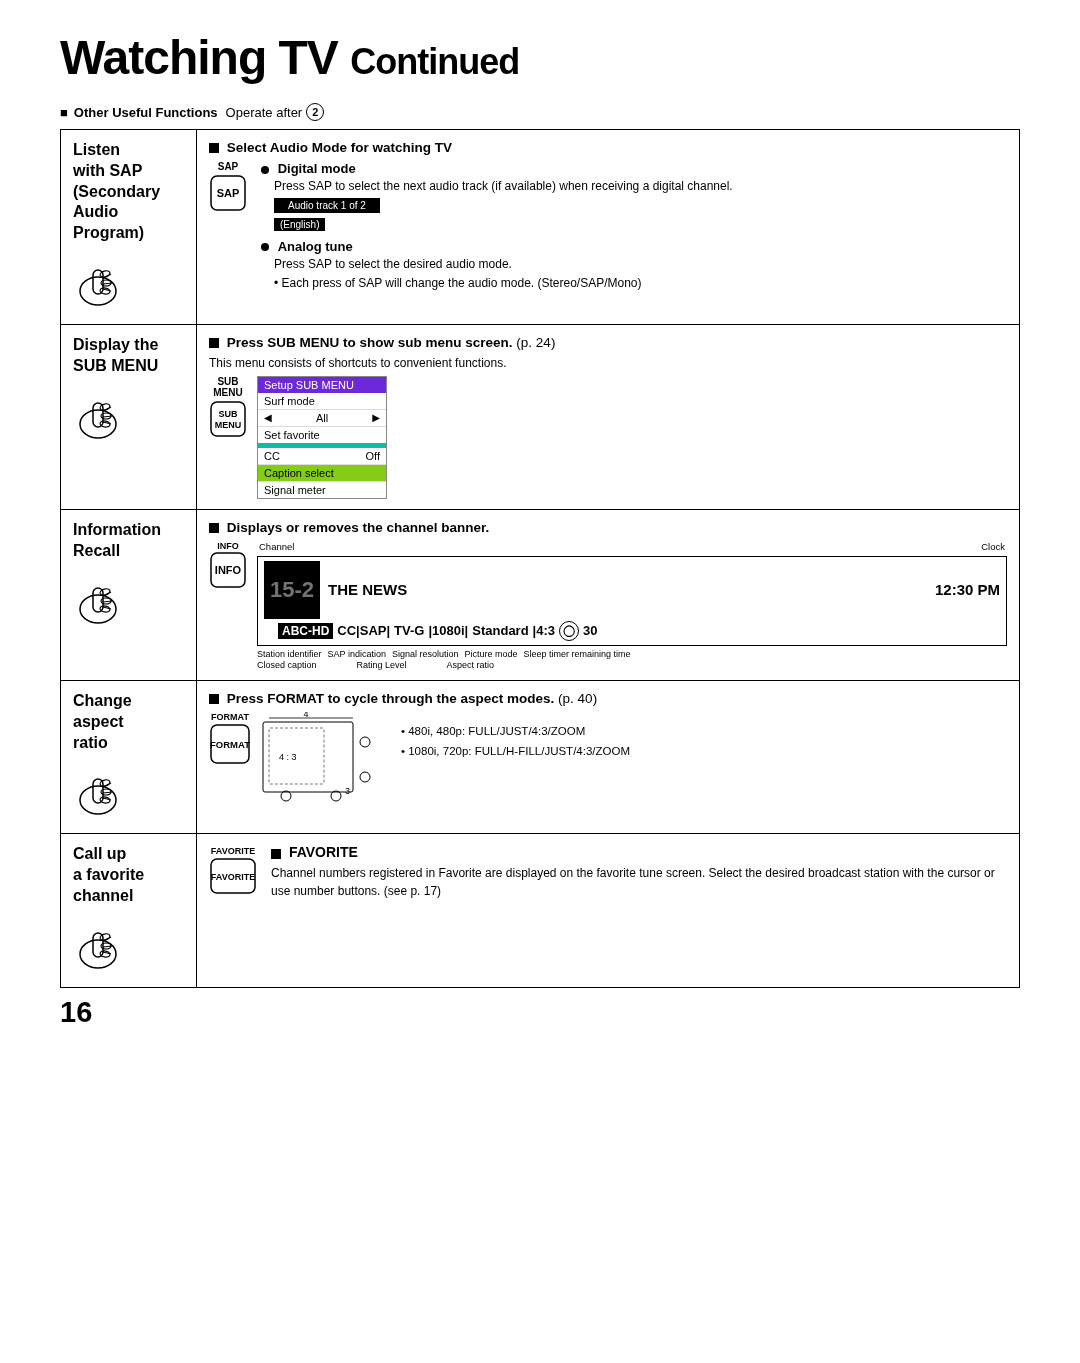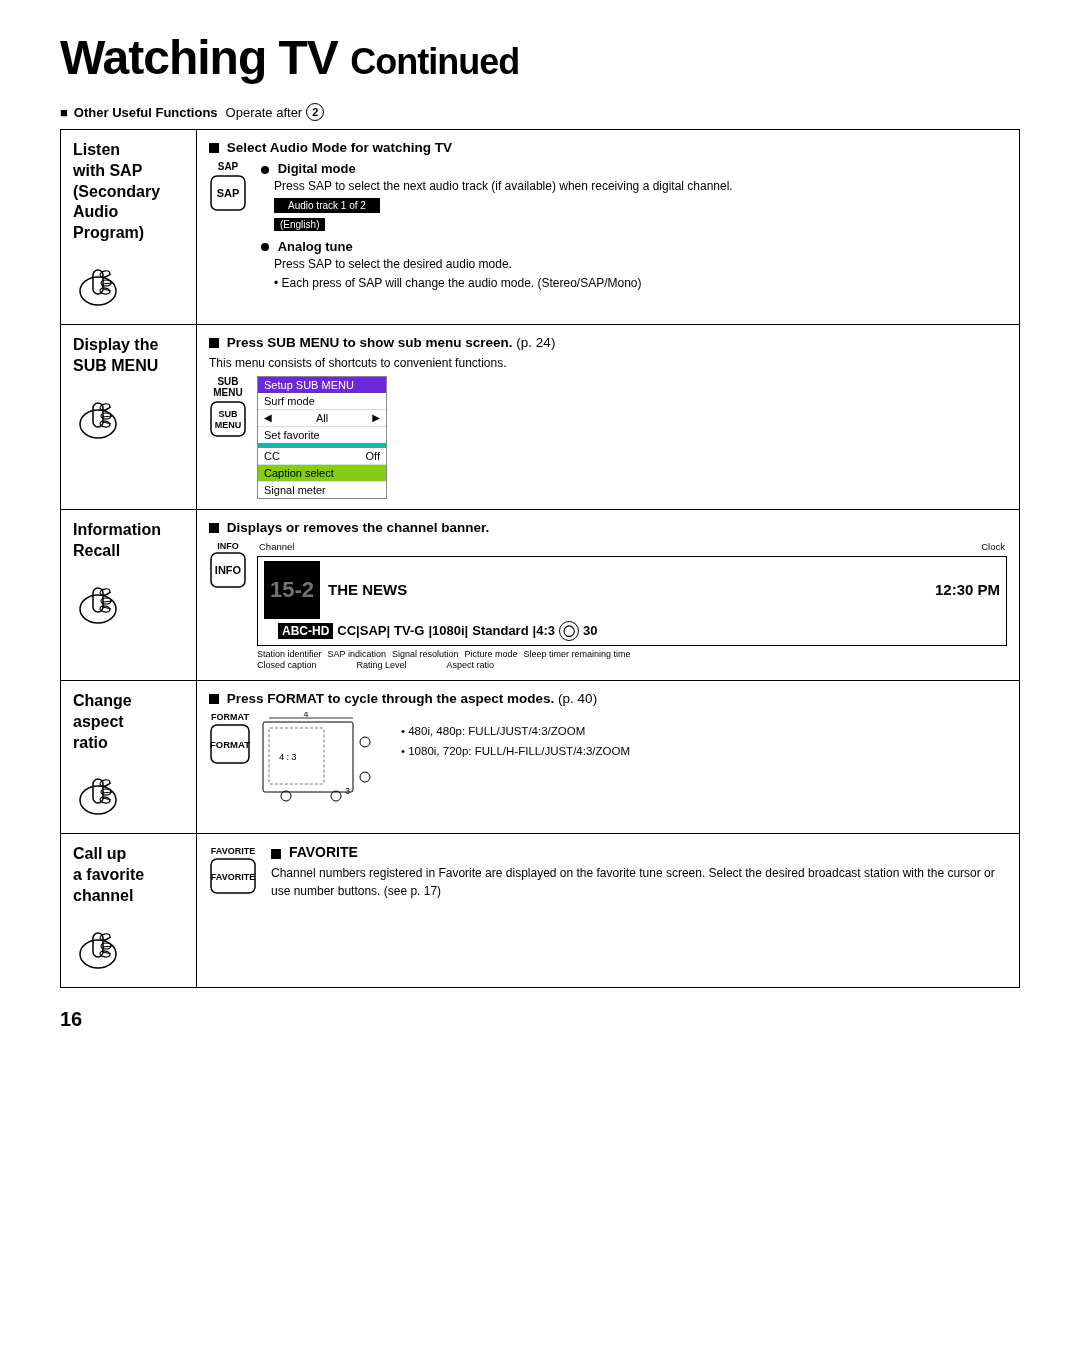--- a/index.html
+++ b/index.html
@@ -215,23 +215,23 @@
       background: #000;
       margin-right: 4px;
       vertical-align: middle;
     }
     .fav-text {
       font-size: 12px;
       line-height: 1.5;
     }
 
     .page-num {
-      font-size: 20px;
-      font-weight: bold;
-      margin-top: 20px;
+      font-size: 29px;
+      font-weight: bold;
+      margin-top: 8px;
     }
 
     .left-inner {
       display: flex;
       flex-direction: column;
       align-items: flex-start;
     }
 
     .section-note {
       font-size: 12px;

